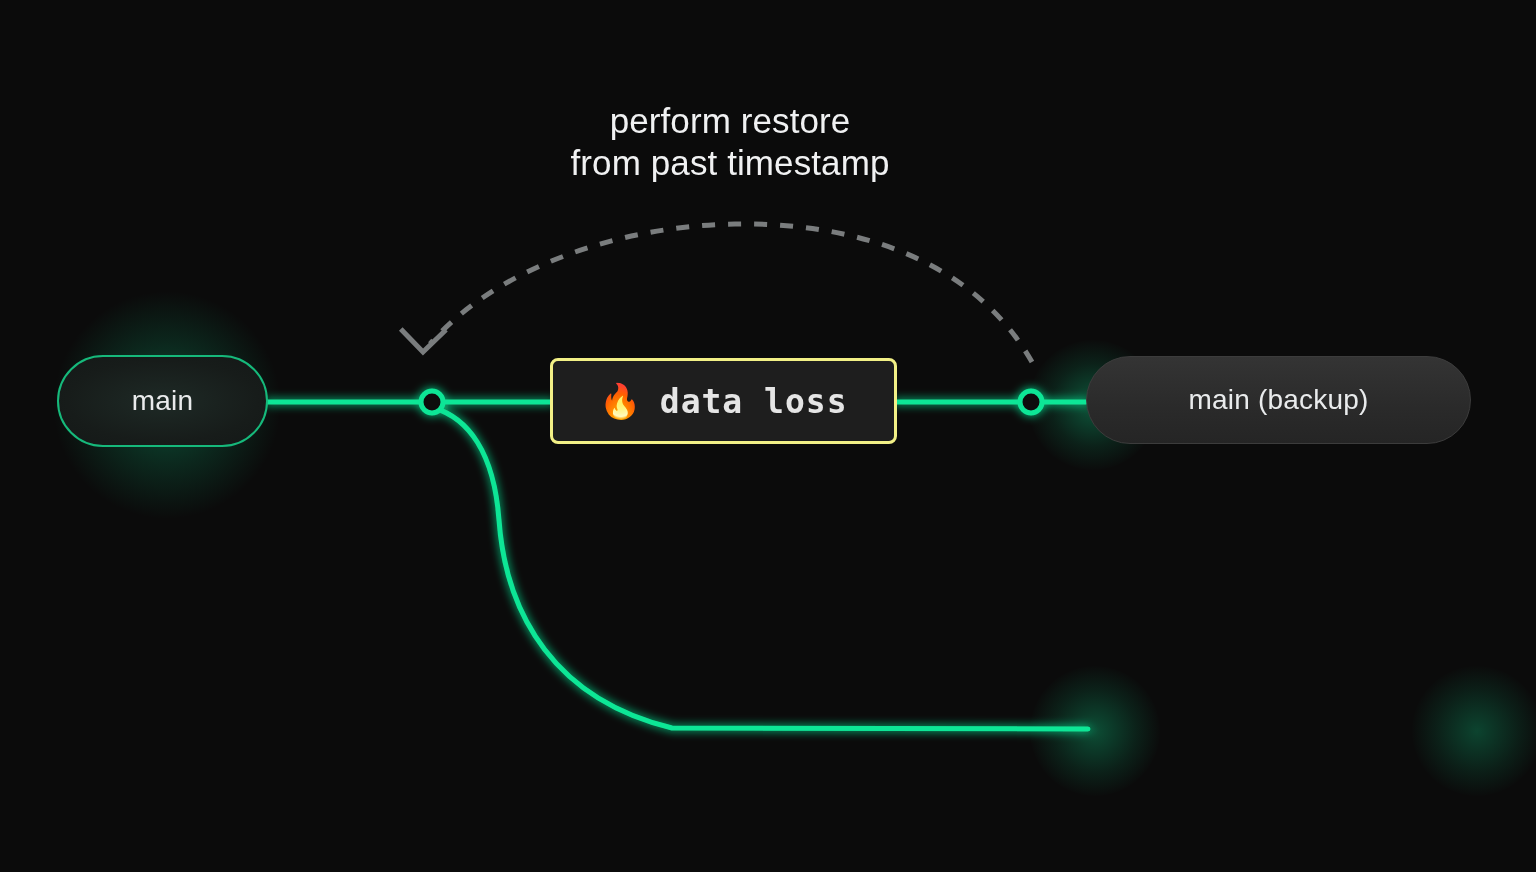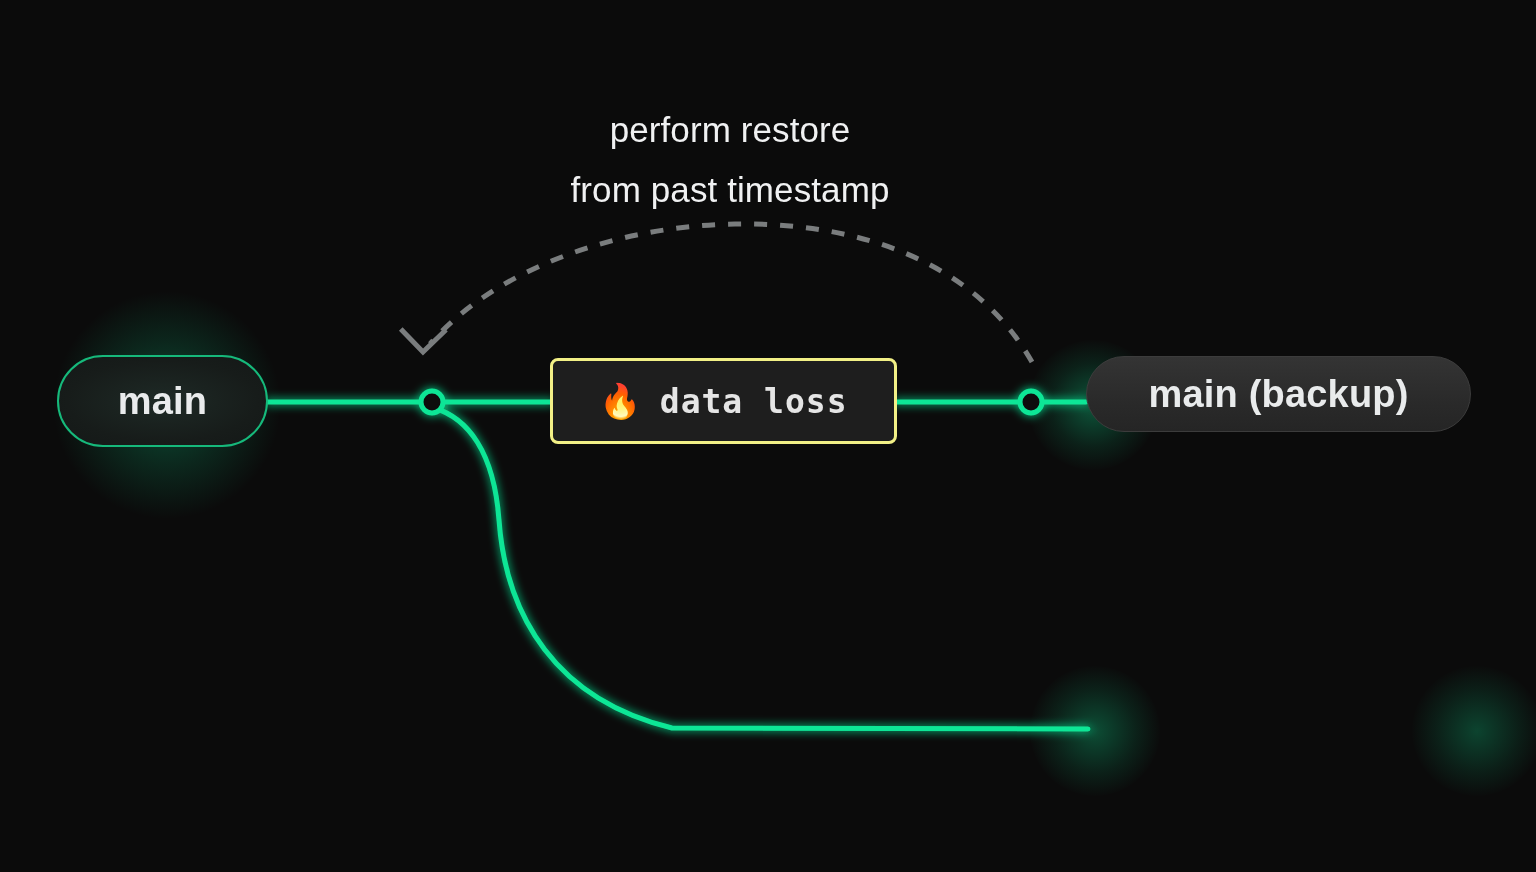--- a/index.html
+++ b/index.html
@@ -23,21 +23,21 @@
 
   
   .caption {
     position: absolute;
     left: 430px;
     top: 100px;
     width: 600px;
     text-align: center;
     color: #f0f1f2;
     font-size: 35px;
-    line-height: 60px;
+    line-height: 42px;
     letter-spacing: 0.1px;
     white-space: pre-line;
   }
 
   
   #edges {
     position: absolute;
     left: 0;
     top: 0;
     width: 1536px;
@@ -80,38 +80,37 @@
   }
 
   
   .node {
     position: absolute;
     display: flex;
     align-items: center;
     justify-content: center;
     box-sizing: border-box;
     border-radius: 60px;
-    font-size: 38px;
+    font-size: 28px;
     color: #e9ebec;
     letter-spacing: 0.2px;
-    font-weight: bold;
   }
   .node-main {
     left: 57px;
     top: 355px;
     width: 211px;
     height: 92px;
     border: 2px solid #16b97b;
     background: radial-gradient(ellipse at 50% 50%, #1e2a26 0%, #171c1a 65%, #141817 100%);
   }
   .node-backup {
     left: 1086px;
     top: 356px;
     width: 385px;
-    height: 76px;
+    height: 88px;
     border: 1px solid #3c3c3c;
     background: linear-gradient(180deg, #343434 0%, #2a2a2a 60%, #252525 100%);
   }
   .node-restored {
     left: 1088px;
     top: 684px;
     width: 383px;
     height: 90px;
     border: 1px solid #3c3c3c;
     background: linear-gradient(180deg, #343434 0%, #2a2a2a 60%, #252525 100%);

